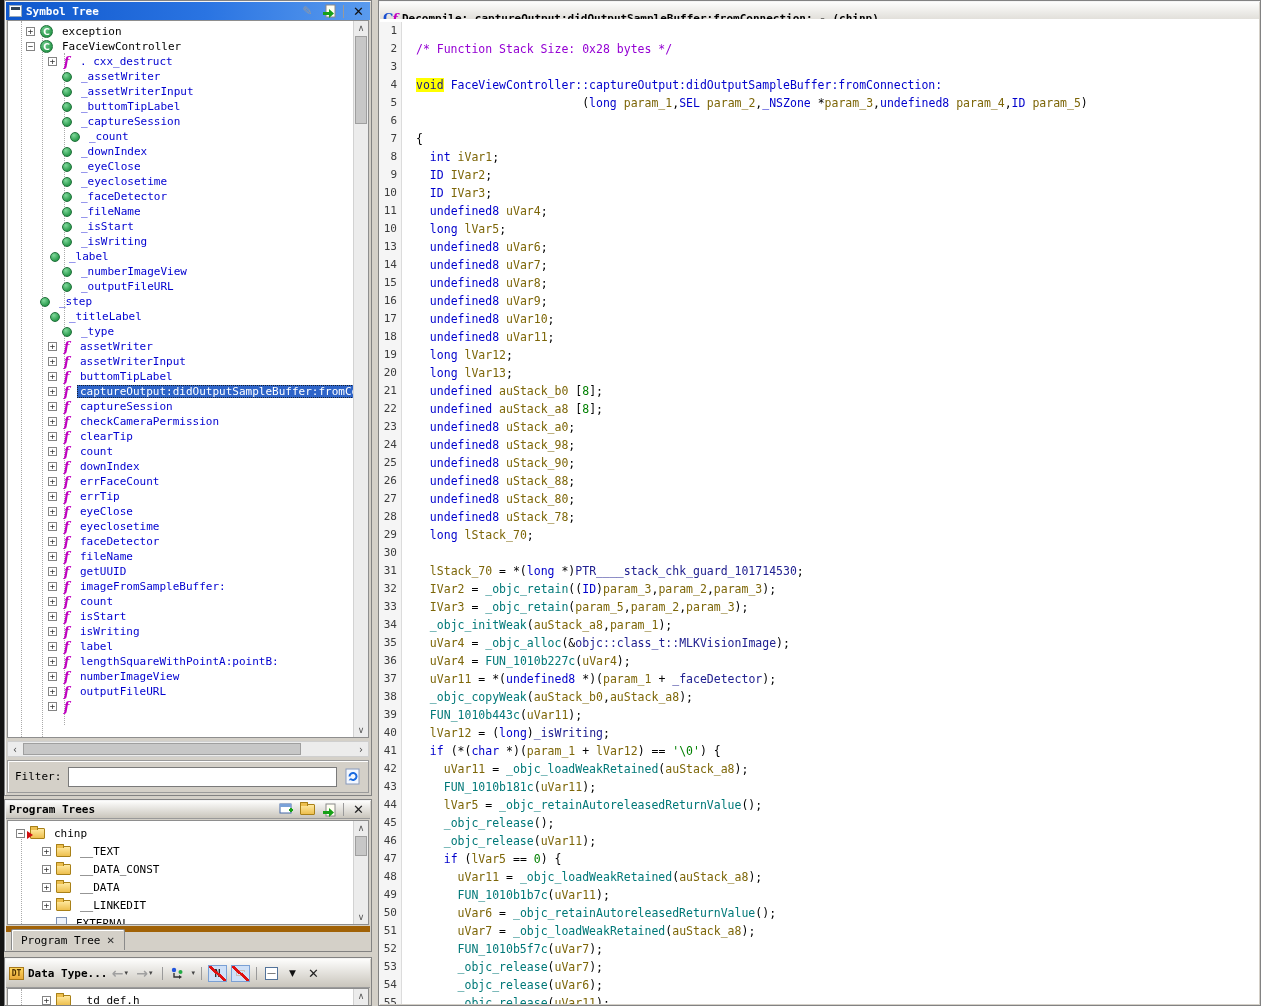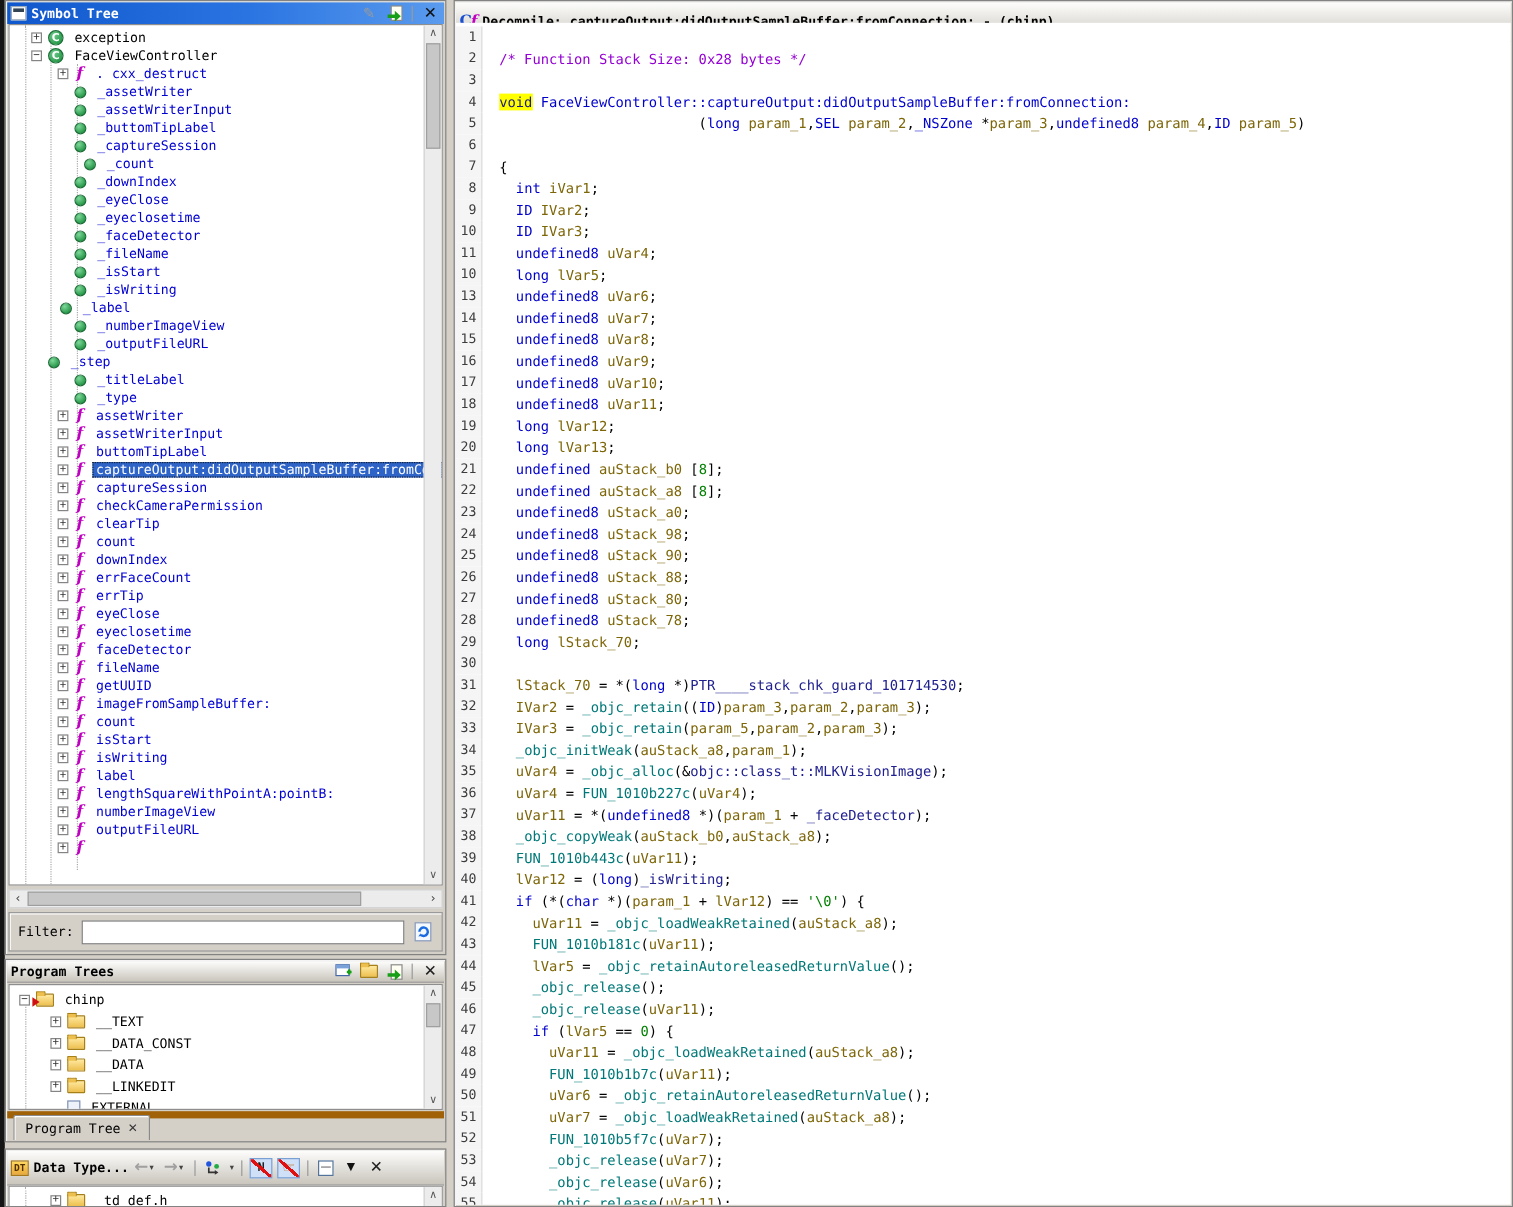--- a/index.html
+++ b/index.html
@@ -245,21 +245,21 @@
         <div class="trow" style="height: 15px; padding-left: 40px;">
           <span class="exp none"></span>
           <span class="ico fld"></span>
           <span class="lbl">_outputFileURL</span>
         </div>
         <div class="trow" style="height: 15px; padding-left: 18px;">
           <span class="exp none"></span>
           <span class="ico fld"></span>
           <span class="lbl">_step</span>
         </div>
-        <div class="trow" style="height: 15px; padding-left: 40px;">
+        <div class="trow" style="height: 15px; padding-left: 28px;">
           <span class="exp none"></span>
           <span class="ico fld"></span>
           <span class="lbl">_titleLabel</span>
         </div>
         <div class="trow" style="height: 15px; padding-left: 40px;">
           <span class="exp none"></span>
           <span class="ico fld"></span>
           <span class="lbl">_type</span>
         </div>
         <div class="trow" style="height: 15px; padding-left: 40px;">

